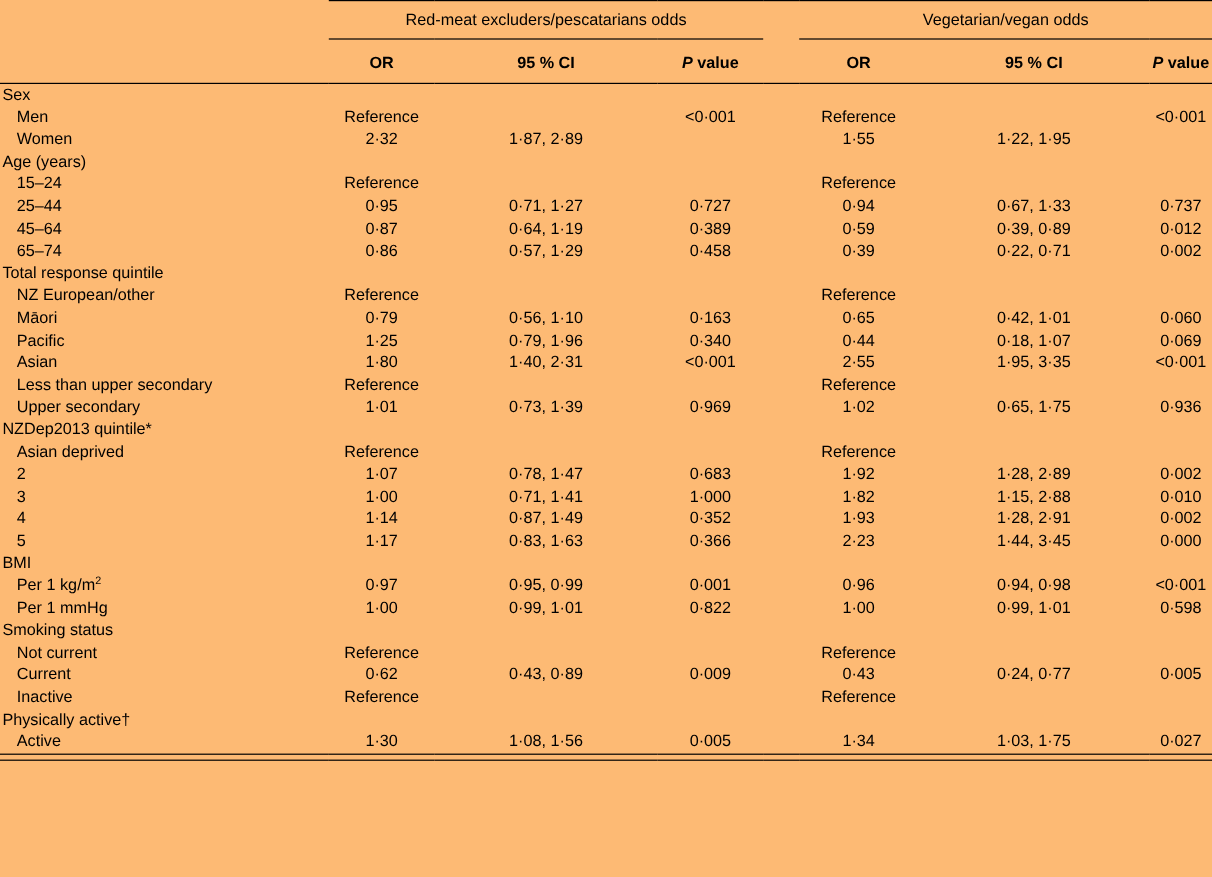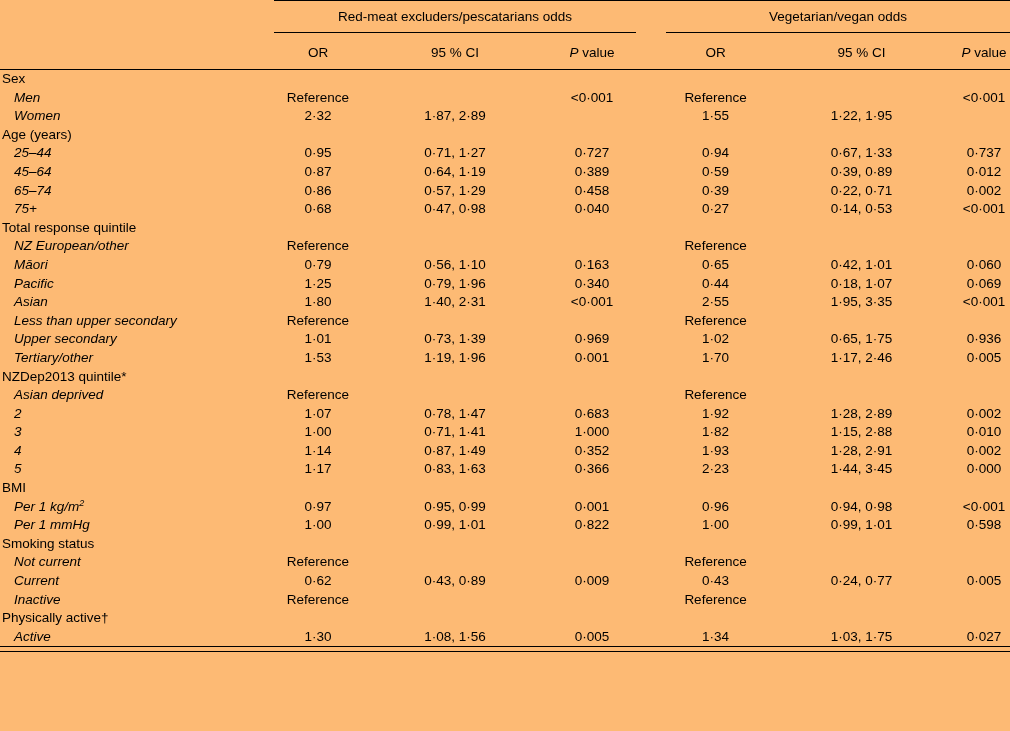--- a/index.html
+++ b/index.html
@@ -39,38 +39,38 @@
     text-align: center;
     padding: 8px 0 8px 0;
     vertical-align: middle;
   }
   th.spanner-spacer { border: none; }
   th.gap-top { border-top: 1.5px solid #000; }
 
   
   tr.colhead-row th {
     border-bottom: 1.5px solid #000;
-    font-weight: normal;
+    font-weight: bold;
     text-align: center;
     vertical-align: bottom;
     padding: 12px 0 9px 0;
   }
   .pit { font-style: italic; }
 
   
   tbody td {
     padding: 0 2px;
     line-height: 18.6px;
     height: 18.6px;
     white-space: nowrap;
     overflow: hidden;
     vertical-align: middle;
   }
   td.section-label { padding-left: 2px; text-align: left; }
-  td.row-label     { padding-left: 14px; text-align: left; font-style: italic; }
+  td.row-label     { padding-left: 14px; text-align: left; }
   td.num           { text-align: center; }
   td.gap           { }
   sup { font-size: 9px; line-height: 0; }
 
   
   tfoot td.bottom-rule {
     border-top: 1.5px solid #000;
     border-bottom: 1.5px solid #000;
     height: 4px;
     padding: 0;
@@ -130,20 +130,30 @@
           <td class="num p"></td>
           <td class="gap"></td>
           <td class="num or">1·55</td>
           <td class="num ci">1·22, 1·95</td>
           <td class="num p"></td>
         </tr>
         <tr>
           <td colspan="8" class="section-label">Age (years)</td>
         </tr>
         <tr>
+          <td class="row-label">15–24</td>
+          <td class="num or">Reference</td>
+          <td class="num ci"></td>
+          <td class="num p"></td>
+          <td class="gap"></td>
+          <td class="num or">Reference</td>
+          <td class="num ci"></td>
+          <td class="num p"></td>
+        </tr>
+        <tr>
           <td class="row-label">25–44</td>
           <td class="num or">0·95</td>
           <td class="num ci">0·71, 1·27</td>
           <td class="num p">0·727</td>
           <td class="gap"></td>
           <td class="num or">0·94</td>
           <td class="num ci">0·67, 1·33</td>
           <td class="num p">0·737</td>
         </tr>
         <tr>
@@ -160,30 +170,20 @@
           <td class="row-label">65–74</td>
           <td class="num or">0·86</td>
           <td class="num ci">0·57, 1·29</td>
           <td class="num p">0·458</td>
           <td class="gap"></td>
           <td class="num or">0·39</td>
           <td class="num ci">0·22, 0·71</td>
           <td class="num p">0·002</td>
         </tr>
         <tr>
-          <td class="row-label">75+</td>
-          <td class="num or">0·68</td>
-          <td class="num ci">0·47, 0·98</td>
-          <td class="num p">0·040</td>
-          <td class="gap"></td>
-          <td class="num or">0·27</td>
-          <td class="num ci">0·14, 0·53</td>
-          <td class="num p">&lt;0·001</td>
-        </tr>
-        <tr>
           <td colspan="8" class="section-label">Total response quintile</td>
         </tr>
         <tr>
           <td class="row-label">NZ European/other</td>
           <td class="num or">Reference</td>
           <td class="num ci"></td>
           <td class="num p"></td>
           <td class="gap"></td>
           <td class="num or">Reference</td>
           <td class="num ci"></td>
@@ -231,30 +231,20 @@
         </tr>
         <tr>
           <td class="row-label">Upper secondary</td>
           <td class="num or">1·01</td>
           <td class="num ci">0·73, 1·39</td>
           <td class="num p">0·969</td>
           <td class="gap"></td>
           <td class="num or">1·02</td>
           <td class="num ci">0·65, 1·75</td>
           <td class="num p">0·936</td>
-        </tr>
-        <tr>
-          <td class="row-label">Tertiary/other</td>
-          <td class="num or">1·53</td>
-          <td class="num ci">1·19, 1·96</td>
-          <td class="num p">0·001</td>
-          <td class="gap"></td>
-          <td class="num or">1·70</td>
-          <td class="num ci">1·17, 2·46</td>
-          <td class="num p">0·005</td>
         </tr>
         <tr>
           <td colspan="8" class="section-label">NZDep2013 quintile*</td>
         </tr>
         <tr>
           <td class="row-label">Asian deprived</td>
           <td class="num or">Reference</td>
           <td class="num ci"></td>
           <td class="num p"></td>
           <td class="gap"></td>

